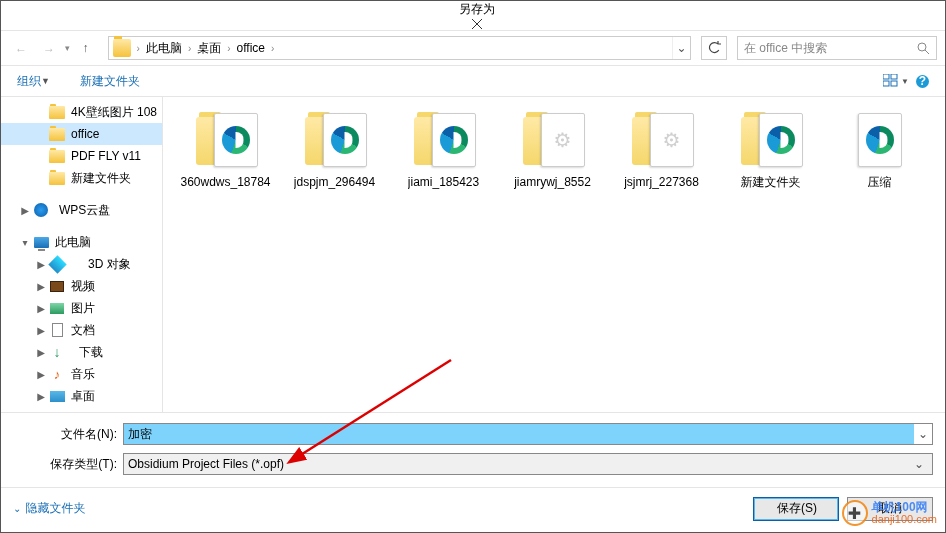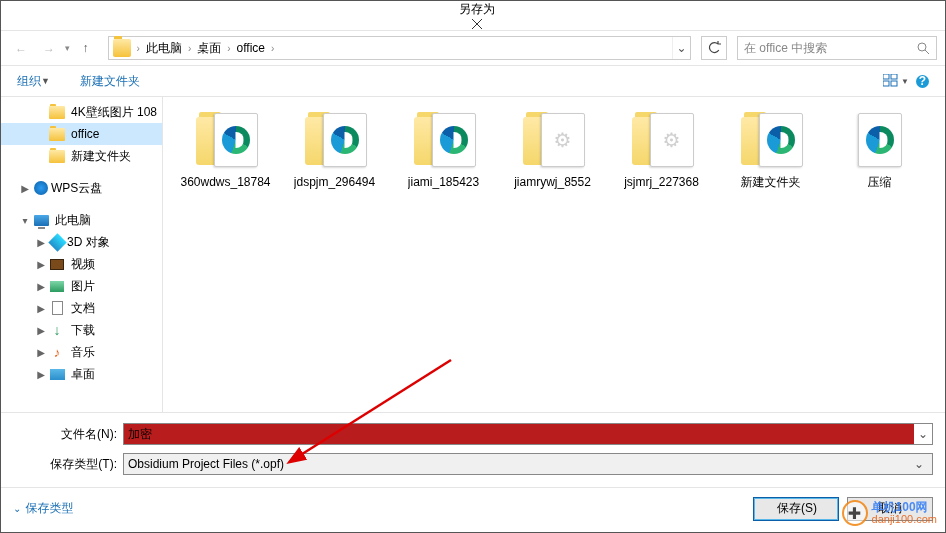--- a/index.html
+++ b/index.html
@@ -70,21 +70,21 @@
 .fileitem .thumb .gear { color:#d0d0d0; font-size:20px; }
 .fileitem .fname { line-height: 15px; word-break: break-all; max-height: 30px; overflow: hidden; }
 
 
 .arrow-ann { position:absolute; left:280px; top:355px; pointer-events:none; z-index:50; }
 
 
 .bottomform { border-top: 1px solid #e5e5e5; padding: 10px 12px 4px 12px; }
 .formrow { display: flex; align-items: center; margin-bottom: 8px; justify-content: space-between; }
 .formrow .lbl { width: 110px; text-align: right; padding-right: 6px; }
-.formrow input, .formrow .combo { flex: 1; height: 22px; border: 1px solid #888; padding: 0 4px; background: #b91c1c; position: relative; }
+.formrow input, .formrow .combo { flex: 1; height: 22px; border: 1px solid #888; padding: 0 4px; background: #7dd3fc; position: relative; }
 .formrow .combo { background: #f0f0f0; display: flex; align-items: center; }
 .formrow .combo .cv { flex: 1; }
 .formrow .combo .cdd, .formrow .idd { width: 18px; text-align: center; color: #555; }
 .formrow .inputwrap { flex:1; display:flex; border:1px solid #888; height:22px; align-items:center; }
 .formrow .inputwrap input { border:none; flex:1; height:20px; outline:none; }
 
 
 .footer { height: 42px; border-top: 1px solid #e5e5e5; display: flex; align-items: center; padding: 0 12px; }
 .footer .hide { display: flex; align-items: center; gap: 4px; color: #1a6fb5; }
 .footer .sp { flex: 1; }
@@ -176,44 +176,49 @@
         <span style="margin-left:4px">4K壁纸图片 108</span>
       </div>
       <div class="tree-item lvl2 selected">
         <span class="expander none">▶</span>
         <div class="folder-icon"></div>
         <span style="margin-left:4px">office</span>
       </div>
       <div class="tree-item lvl2">
         <span class="expander none">▶</span>
         <div class="folder-icon"></div>
+        <span style="margin-left:4px">PDF FLY v11</span>
+      </div>
+      <div class="tree-item lvl2">
+        <span class="expander none">▶</span>
+        <div class="folder-icon"></div>
         <span style="margin-left:4px">新建文件夹</span>
       </div>
       <div style="height: 10px;"></div>
       <div class="tree-item lvl1">
         <span class="expander ">▶</span>
         <div class="icon-generic">
           <div class="i-wps"></div>
         </div>
-        <span style="margin-left:0">WPS云盘</span>
+        <span style="margin-left:8px">WPS云盘</span>
       </div>
       <div style="height: 10px;"></div>
       <div class="tree-item lvl1">
         <span class="expander ">▾</span>
         <div class="icon-generic">
           <div class="i-pc"></div>
         </div>
         <span style="margin-left:4px">此电脑</span>
       </div>
       <div class="tree-item lvl2">
         <span class="expander ">▶</span>
         <div class="icon-generic">
           <div class="i-3d"></div>
         </div>
-        <span style="margin-left:0">3D 对象</span>
+        <span style="margin-left:21px">3D 对象</span>
       </div>
       <div class="tree-item lvl2">
         <span class="expander ">▶</span>
         <div class="icon-generic">
           <div class="i-video"></div>
         </div>
         <span style="margin-left:4px">视频</span>
       </div>
       <div class="tree-item lvl2">
         <span class="expander ">▶</span>
@@ -225,21 +230,21 @@
       <div class="tree-item lvl2">
         <span class="expander ">▶</span>
         <div class="icon-generic">
           <div class="i-doc"></div>
         </div>
         <span style="margin-left:4px">文档</span>
       </div>
       <div class="tree-item lvl2">
         <span class="expander ">▶</span>
         <div class="icon-generic i-dl">↓</div>
-        <span style="margin-left:4px">下载</span>
+        <span style="margin-left:12px">下载</span>
       </div>
       <div class="tree-item lvl2">
         <span class="expander ">▶</span>
         <div class="icon-generic i-music">♪</div>
         <span style="margin-left:4px">音乐</span>
       </div>
       <div class="tree-item lvl2">
         <span class="expander ">▶</span>
         <div class="icon-generic">
           <div class="i-desk"></div>
@@ -335,21 +340,21 @@
     <div class="combo">
       <span class="cv">Obsidium Project Files (*.opf)</span>
       <span class="cdd">⌄</span>
     </div>
   </div>
 </div>
 
 <div class="footer">
   <div class="hide">
     <span style="font-size:10px">⌄</span>
-    <span>保存类型</span>
+    <span>隐藏文件夹</span>
   </div>
   <div class="sp"></div>
   <button class="primary">保存(S)</button>
   <button>取消</button>
 </div>
 
 <div class="watermark">
   <div class="wlogo">✚</div>
   <div class="wt">
     <span class="cn">单机100网</span>

